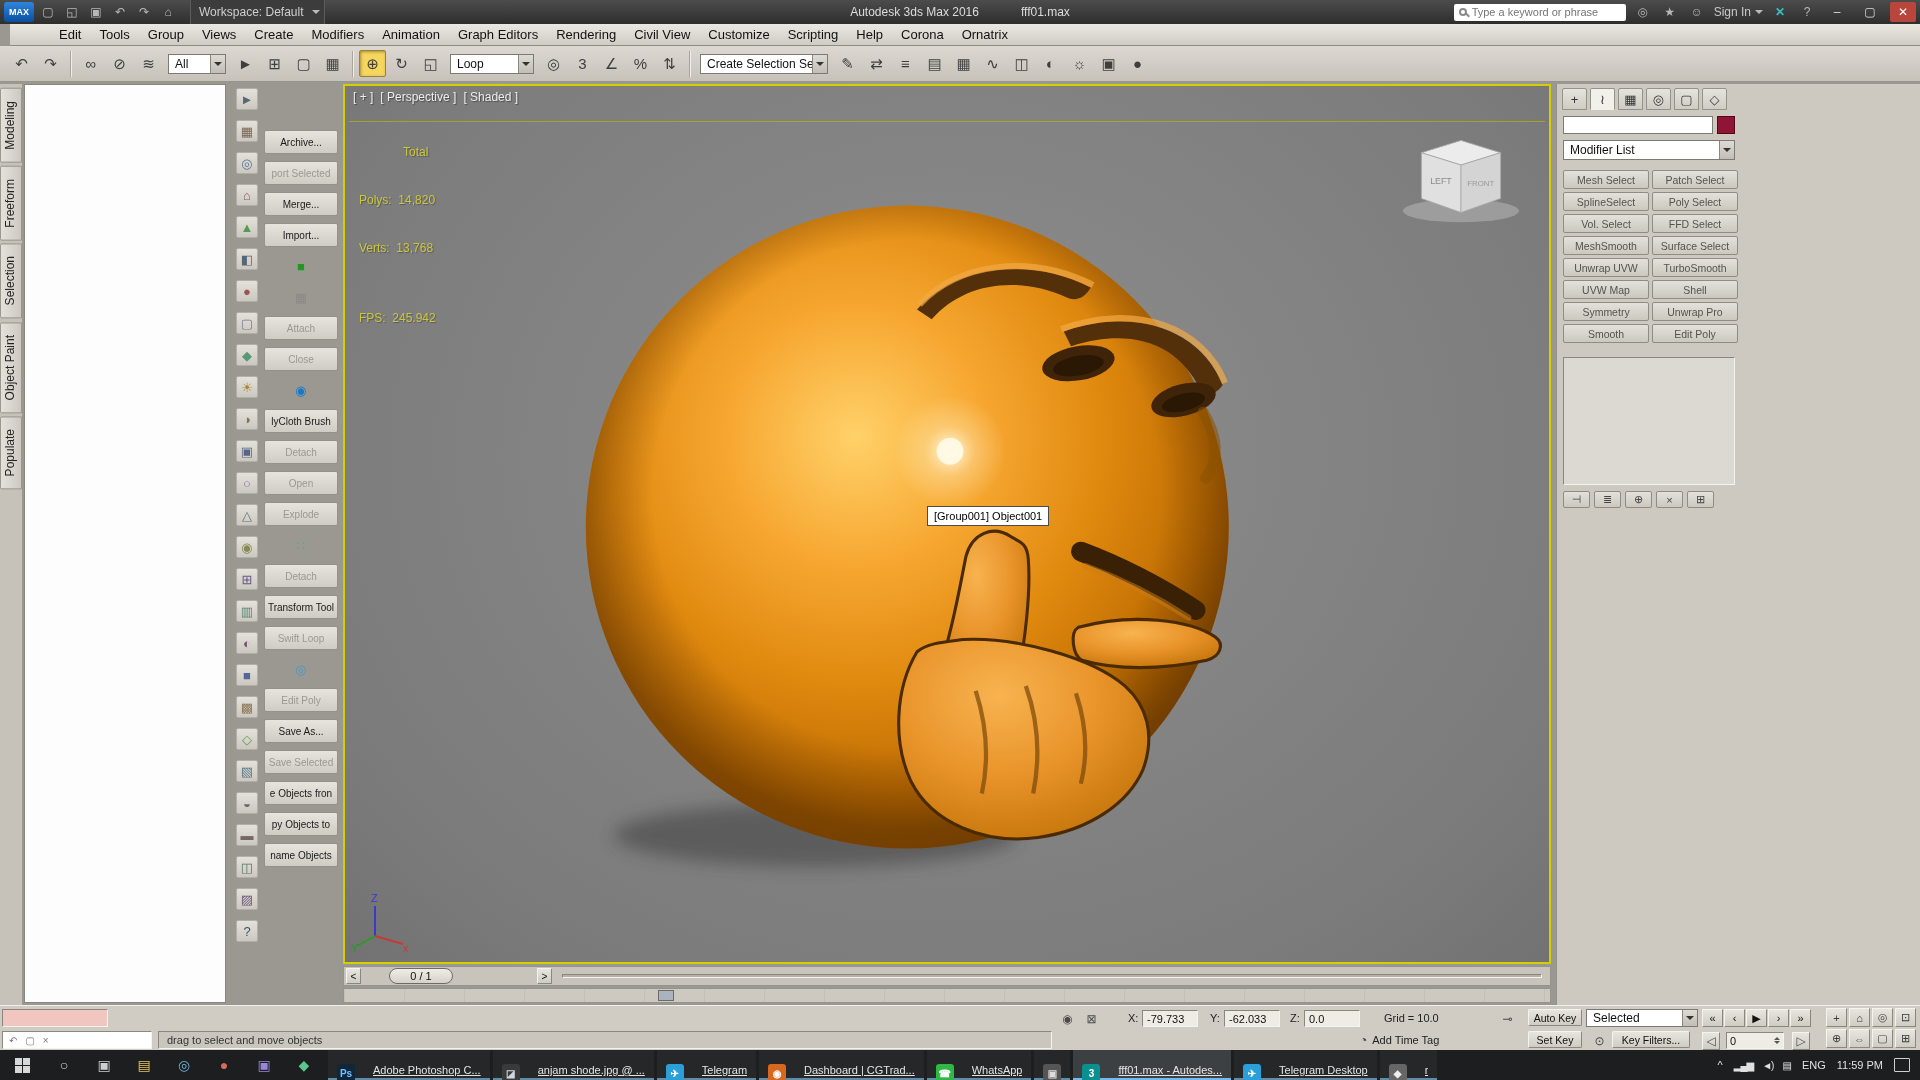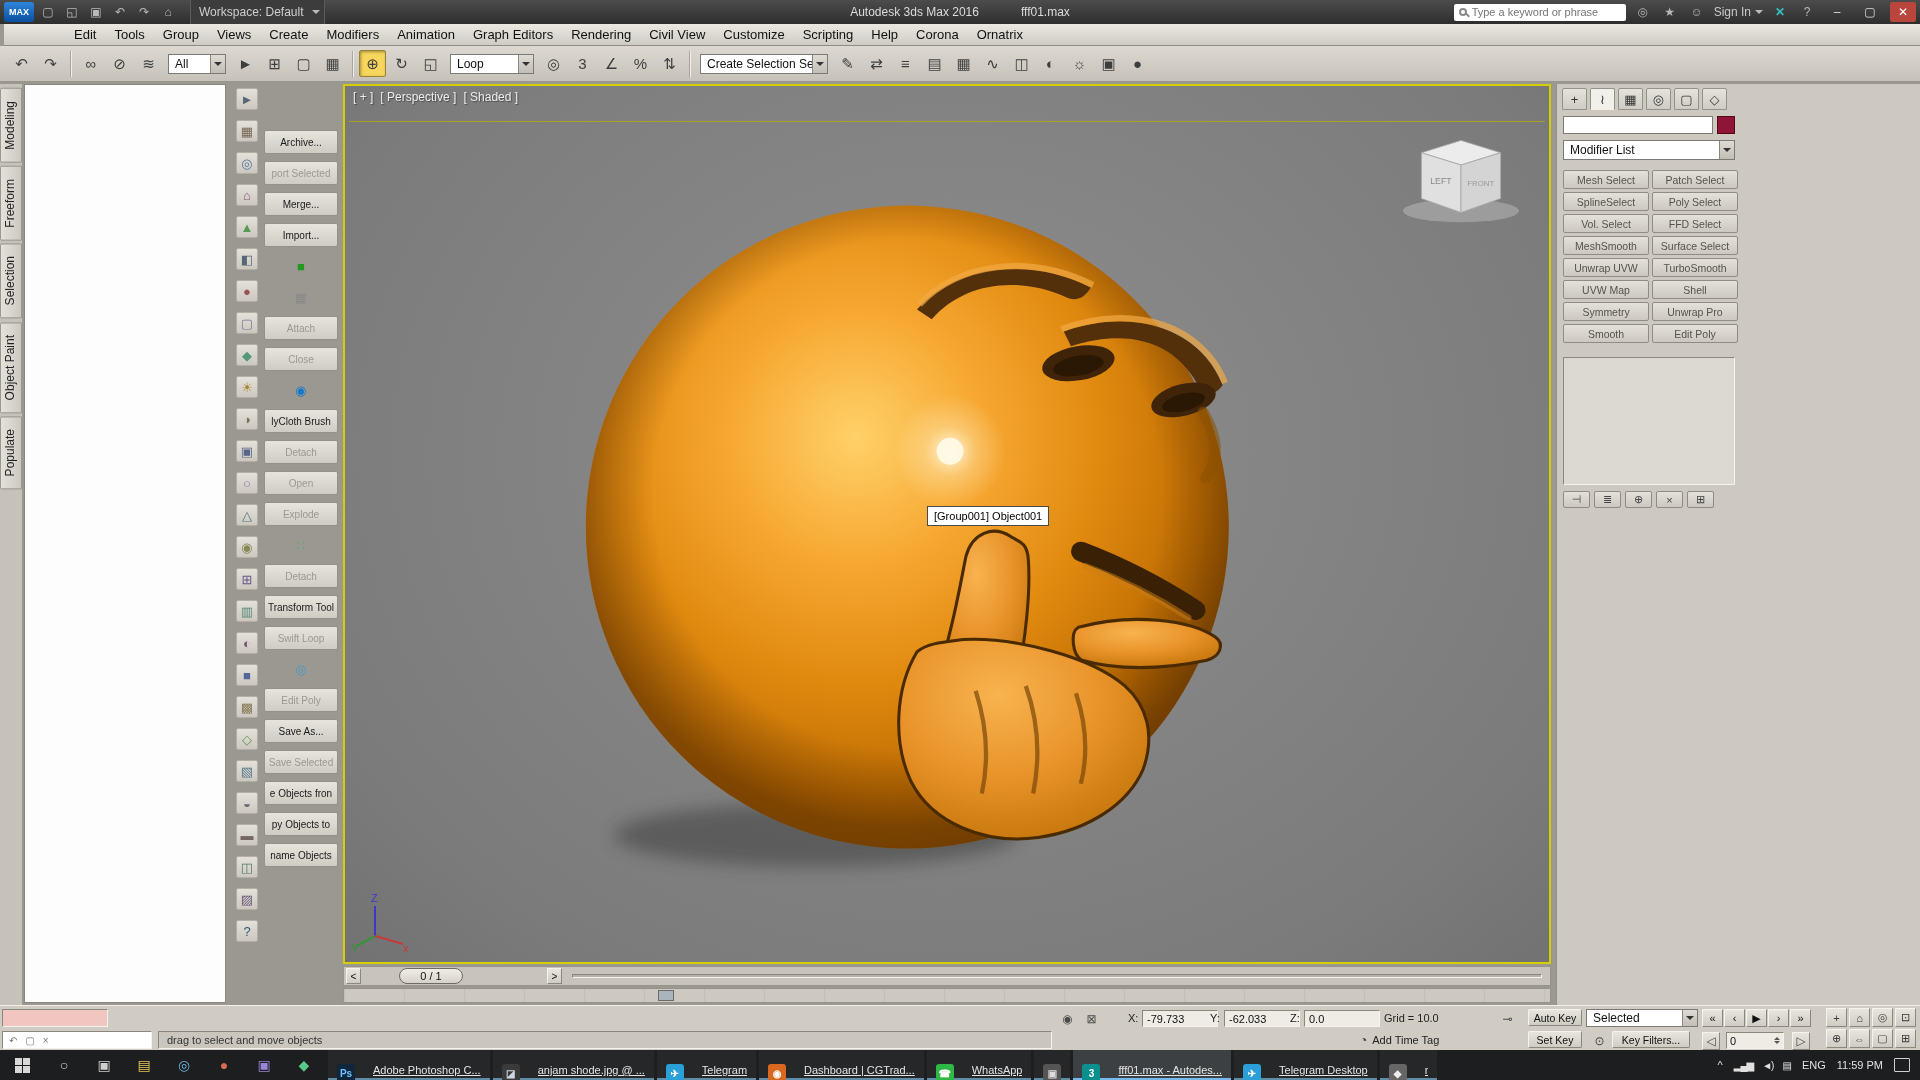--- a/index.html
+++ b/index.html
@@ -31,22 +31,22 @@
   .search-box input{ border:none; outline:none; width:100%; font-size:11px; color:#555; font-family:"Liberation Sans",sans-serif; background:transparent;}
   .mag{ width:8px; height:8px; border:2px solid #8a8a8a; border-radius:50%; position:relative; flex:none;}
   .mag::after{ content:""; position:absolute; width:5px; height:2px; background:#8a8a8a; right:-5px; bottom:-2px; transform:rotate(45deg); }
   .signin{ display:flex; align-items:center; gap:4px; }
   .signin::after{ content:""; border:4px solid transparent; border-top-color:#bbb; margin-top:4px;}
   .x-teal{ color:#34c2c2; font-weight:bold; }
   .winbtn{ width:26px; height:20px; display:flex; align-items:center; justify-content:center; color:#ddd; }
   .winbtn.close{ background:#b8463c; color:#fff; border-radius:2px;}
 
   
-  .menubar{ position:absolute; left:4px; top:24px; right:0; height:22px; background:linear-gradient(#ebe8e2,#cfccc4);
-            border-bottom:1px solid #8f8c84; display:flex; align-items:center; padding-left:61px; }
+  .menubar{ position:absolute; left:10px; top:24px; right:0; height:22px; background:linear-gradient(#ebe8e2,#cfccc4);
+            border-bottom:1px solid #8f8c84; display:flex; align-items:center; padding-left:40px; }
   .menu-item{ padding:2px 9px; white-space:nowrap; cursor:default; }
 
   
   .toolbar{ position:absolute; left:0; top:46px; right:0; height:36px; background:linear-gradient(#ddd9d2,#c6c2ba);
             border-bottom:1px solid #98958c; display:flex; align-items:center; gap:2px; padding:0 8px; }
   .tb-group{ display:contents; }
   .tbtn{ width:27px; height:27px; display:flex; align-items:center; justify-content:center; font-size:15px; color:#3e3e3e;
          border:1px solid transparent; border-radius:2px; }
   .tbtn.active{ background:#f7d65e; border-color:#9a8430; box-shadow:inset 1px 1px 3px rgba(0,0,0,.35); }
   .tsep{ width:1px; height:26px; background:#a8a59d; margin:0 4px; box-shadow:1px 0 0 #eee; }
@@ -83,37 +83,37 @@
   .vp-stats .fps{ margin-top:22px; }
   .vp-tooltip{ position:absolute; left:582px; top:420px; height:20px; background:#ffffff; border:1px solid #4a4a4a;
                font-size:11px; color:#000; display:flex; align-items:center; padding:0 6px; white-space:nowrap; }
   .viewcube{ position:absolute; right:22px; top:44px; }
   .axis-gizmo{ position:absolute; left:6px; bottom:10px; }
 
   
   .timeline{ position:absolute; left:343px; top:966px; width:1208px; height:20px; background:#c8c4bc; border:1px solid #96938b;
              display:flex; align-items:center; font-size:11px; }
   .tl-btn{ width:15px; height:16px; margin:0 2px; display:flex; align-items:center; justify-content:center; font-size:10px; }
-  .tl-slider{ width:64px; height:16px; margin-left:36px; display:flex; align-items:center; justify-content:center;
+  .tl-slider{ width:64px; height:16px; margin-left:26px; display:flex; align-items:center; justify-content:center;
               background:linear-gradient(#f0ede7,#d6d2ca); border:1px solid #6e6b64; border-radius:8px; }
   .tl-next{ margin-left:84px; }
   .tl-track{ flex:1; height:4px; margin:0 8px; background:#b5b1a9; border:1px solid; border-color:#8a877f #f5f3ee #f5f3ee #8a877f; }
   .trackbar{ position:absolute; left:343px; top:988px; width:1208px; height:15px; border:1px solid #96938b;
              background:repeating-linear-gradient(90deg,#c3bfb7 0 1px,#cdc9c1 1px 60px); }
   .tb-marker{ position:absolute; left:26%; top:1px; width:16px; height:11px; background:#aab4be; border:1px solid #6e6b64; }
 
   
   .statusbar{ position:absolute; left:0; right:0; top:1005px; height:45px; background:#d0ccc4; border-top:1px solid #f2f0ea; font-size:11px; }
   .statusbar .abs{ position:absolute; }
   .listener-pink{ left:2px; top:3px; width:106px; height:18px; background:#f2c6c0; border:1px solid; border-color:#8a877f #f5f3ee #f5f3ee #8a877f; }
   .sel-field{ left:112px; top:3px; width:940px; height:18px; background:#c6c2ba; border:1px solid; border-color:#8a877f #f5f3ee #f5f3ee #8a877f;
               display:flex; align-items:center; padding-left:8px; font-size:12px; color:#222;}
   .st-icon{ width:19px; height:18px; display:flex; align-items:center; justify-content:center; color:#4a4a4a; font-size:12px; }
   .coord-label{ top:6px; color:#222; }
-  .coord-field{ top:4px; width:76px; height:17px; background:#efece6; border:1px solid; border-color:#8a877f #f5f3ee #f5f3ee #8a877f;
+  .coord-field{ top:4px; width:56px; height:17px; background:#efece6; border:1px solid; border-color:#8a877f #f5f3ee #f5f3ee #8a877f;
                 display:flex; align-items:center; padding:0 4px; font-size:11px; }
   .grid-label{ top:6px; color:#222; }
   .sm-btn{ height:17px; display:flex; align-items:center; justify-content:center; font-size:10.5px; padding:0 4px; border-radius:2px;}
   .selset-combo{ left:1586px; top:3px; width:112px; height:18px; }
   .playback{ left:1702px; top:3px; display:flex; gap:1px; }
   .pb-btn{ width:21px; height:18px; display:flex; align-items:center; justify-content:center; font-size:11px; }
   .nav-grid{ left:1826px; top:2px; width:92px; display:flex; flex-wrap:wrap; gap:2px; }
   .nav-btn{ width:21px; height:19px; display:flex; align-items:center; justify-content:center; font-size:11px; color:#3a3a3a; }
   .listener-white{ left:2px; top:25px; width:150px; height:18px; background:#fff; border:1px solid; border-color:#8a877f #f5f3ee #f5f3ee #8a877f;
                    display:flex; align-items:center; gap:8px; padding:0 6px; color:#777; font-size:10px;}
@@ -445,20 +445,26 @@
       </svg>
 
       <div class="vp-topline"></div>
 
       <div class="vp-label">
         <span>[ + ]</span>
         <span>[ Perspective ]</span>
         <span>[ Shaded ]</span>
       </div>
 
+      <div class="vp-stats">
+        <div class="indent">Total</div>
+        <div>Polys:  14,820</div>
+        <div>Verts:  13,768</div>
+        <div class="fps">FPS:  245.942</div>
+      </div>
 
       <div class="vp-tooltip">[Group001] Object001</div>
 
       <svg class="viewcube" width="132" height="100" viewBox="0 0 150 110">
         <ellipse cx="75" cy="90" rx="66" ry="13" fill="#d8d8d8" opacity="0.35"></ellipse>
         <polygon points="30,24 75,10 120,24 75,38" fill="#ececec" stroke="#a8a8a8"></polygon>
         <polygon points="30,24 75,38 75,92 30,76" fill="#e0e0e0" stroke="#a8a8a8"></polygon>
         <polygon points="75,38 120,24 120,76 75,92" fill="#d4d4d4" stroke="#a8a8a8"></polygon>
         <text x="40" y="60" font-size="10" fill="#8a8a8a">LEFT</text>
         <text x="82" y="62" font-size="9" fill="#9a9a9a">FRONT</text>

